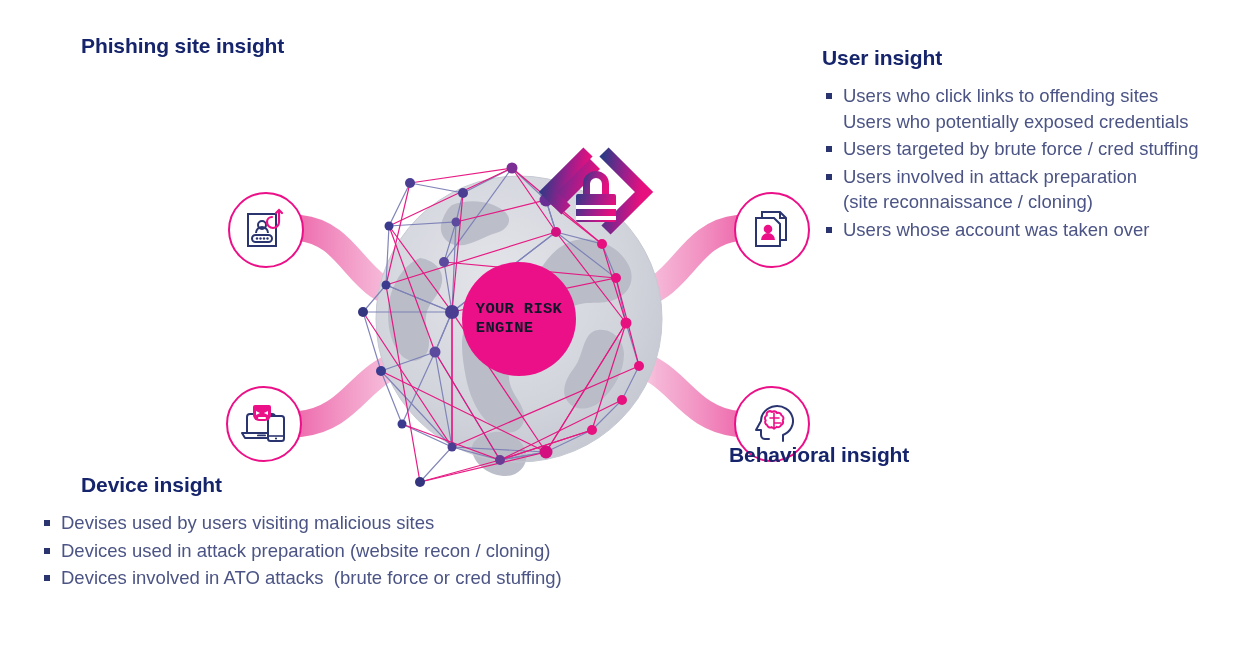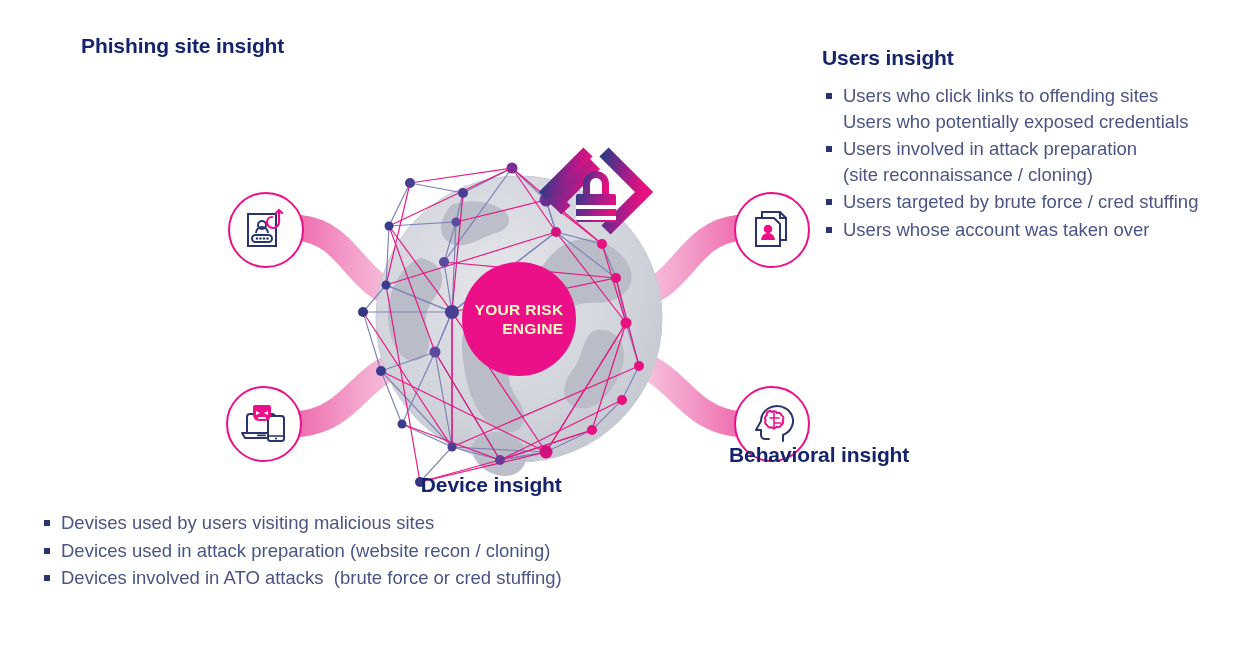--- a/index.html
+++ b/index.html
@@ -56,21 +56,21 @@
     background: #2A3570;
   }
   .insight-list li.nobullet {
     margin-top: -2px;
   }
 
   
   #block-phishing { left: 57px;  top: 34px; margin-left: 24px;  }
   #block-user     { left: 822px; top: 46px;  }
   #block-device   { left: 40px;  top: 473px; }
-  #block-device .insight-title { margin-left: 73px; text-align: right; }
+  #block-device .insight-title { margin-left: 41px; }
   #block-behavior { left: 729px; top: 443px; }
 
   
   #graphic {
     position: absolute;
     left: 0;
     top: 0;
     width: 1237px;
     height: 669px;
     pointer-events: none;
@@ -104,27 +104,28 @@
     top: 262px;
     width: 114px;
     height: 114px;
     border-radius: 50%;
     background: #EC1088;
     display: flex;
     align-items: center;
     justify-content: center;
   }
   #risk-badge .label {
-    color: #fef9c3;
+    color: #0f172a;
     font-size: 15.5px;
     font-weight: bold;
     line-height: 19px;
-    text-align: right;
+    text-align: left;
     letter-spacing: 0.3px;
     white-space: pre-line;
+    font-family: Liberation Mono, monospace;
   }
 </style>
 </head>
 <body>
 
 <div id="canvas">
 
   <svg id="graphic" viewBox="0 0 1237 669" xmlns="http://www.w3.org/2000/svg">
     <defs>
       <linearGradient id="lockGrad" x1="0" y1="0" x2="1" y2="0.3">
@@ -296,27 +297,27 @@
       <path d="M22,9 a3.2,3.2 0 0 1 5,1 a3.2,3.2 0 0 1 4.5,2.4 a3.2,3.2 0 0 1 1.2,5 a3.2,3.2 0 0 1 -1.6,4.6 a3.2,3.2 0 0 1 -4.4,1.8 a3.2,3.2 0 0 1 -5,0.3 a3.2,3.2 0 0 1 -4.6,-2 a3.2,3.2 0 0 1 -1.4,-4.8 a3.2,3.2 0 0 1 1.1,-5 a3.2,3.2 0 0 1 5.2,-3.3 z" fill="none" stroke="#EC1088" stroke-width="2" stroke-linejoin="round"></path>
       <path d="M24,10 v16 M20,15 h9 M25,20 h6" fill="none" stroke="#EC1088" stroke-width="1.6" stroke-linecap="round"></path>
     </svg>
   </div>
 
   <div class="insight-block" id="block-phishing">
     <h2 class="insight-title">Phishing site insight</h2>
   </div>
 
   <div class="insight-block" id="block-user">
-    <h2 class="insight-title">Users insight</h2>
+    <h2 class="insight-title">User insight</h2>
     <ul class="insight-list">
       <li class="bulleted">Users who click links to offending sites</li>
       <li class="nobullet">Users who potentially exposed credentials</li>
+      <li class="bulleted">Users targeted by brute force / cred stuffing</li>
       <li class="bulleted">Users involved in attack preparation
 (site reconnaissance / cloning)</li>
-      <li class="bulleted">Users targeted by brute force / cred stuffing</li>
       <li class="bulleted">Users whose account was taken over</li>
     </ul>
   </div>
 
   <div class="insight-block" id="block-device">
     <h2 class="insight-title">Device insight</h2>
     <ul class="insight-list">
       <li class="bulleted">Devises used by users visiting malicious sites</li>
       <li class="bulleted">Devices used in attack preparation (website recon / cloning)</li>
       <li class="bulleted">Devices involved in ATO attacks  (brute force or cred stuffing)</li>

